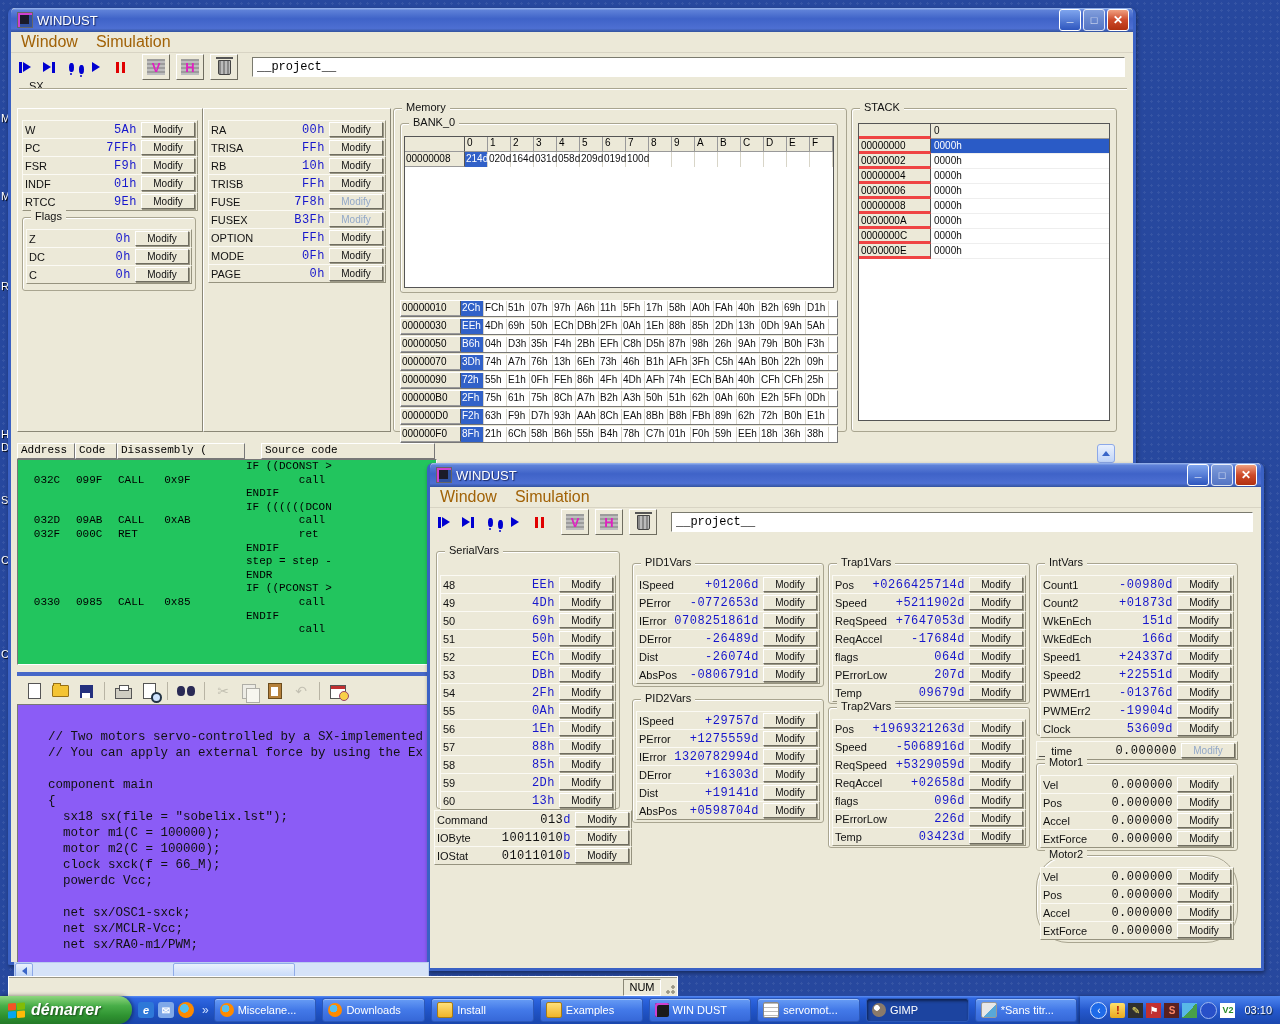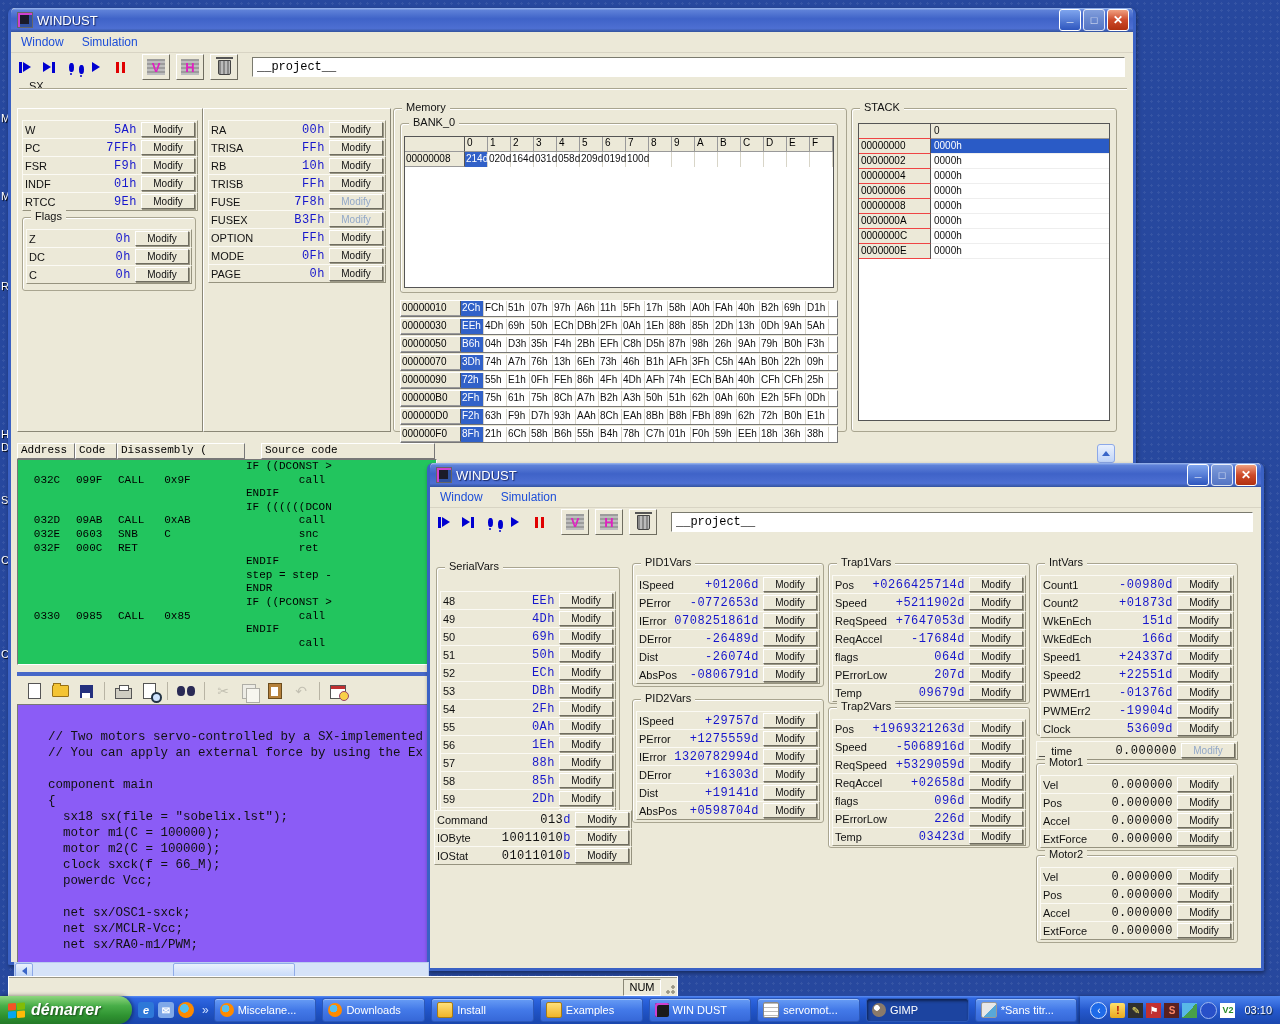--- a/index.html
+++ b/index.html
@@ -22,21 +22,21 @@
   .wb{width:20px;height:20px;border-radius:3px;border:1px solid #fff;color:#fff;
       display:flex;align-items:center;justify-content:center;font-size:12px;font-weight:bold;}
   .wb.min{background:linear-gradient(#7FA5EE,#2E56BE);}
   .wb.min::before{content:"_";margin-top:-6px;}
   .wb.max{background:linear-gradient(#89A5DE,#5676C2);opacity:.85;}
   .wb.max::before{content:"□";font-size:11px;}
   .wb.cls{background:linear-gradient(#F0A080,#CE4A2A 50%,#B03010);}
   .wb.cls::before{content:"✕";}
   .menubar{height:20px;display:flex;align-items:center;gap:18px;padding:0 10px;
            border-bottom:1px solid #d8d4c4;background:#ECE9D8;}
-  .menuitem{font-size:12px;color:#1d4ed8;}
+  .menuitem{font-size:16px;color:#a16207;}
   .toolbar{height:28px;display:flex;align-items:center;padding:0 8px;gap:2px;background:#ECE9D8;}
   .projfield{flex:1;height:18px;background:#fff;border:1px solid;border-color:#7a7a6e #fff #fff #7a7a6e;
              margin-left:10px;display:flex;align-items:center;padding:0 4px;
              font-family:"Liberation Mono",monospace;font-size:12px;}
   
   .si{height:22px;min-width:18px;display:flex;align-items:center;gap:1px;margin-right:4px;}
   .bb{width:3px;height:11px;background:#0000D0;}
   .tb{width:0;height:0;border-left:8px solid #0000D0;border-top:5px solid transparent;border-bottom:5px solid transparent;}
   .bbr{width:3px;height:11px;background:#E00000;margin-right:2px;}
   .fp{width:5px;height:9px;background:#0000D0;border-radius:50% / 60%;position:relative;margin:0 2px;}
@@ -74,21 +74,21 @@
   .mhead{display:flex;height:15px;background:#ECE9D8;}
   .mhcell{width:23px;border-right:1px solid #999;border-bottom:1px solid #999;font-size:10px;padding-left:2px;box-sizing:border-box;}
   .maddr{width:60px;flex:none;background:#ECE9D8;border-right:1px solid #555;border-bottom:1px solid #999;
          font-size:10px;box-sizing:border-box;padding:1px 1px;}
   .mrow{display:flex;height:15px;background:#fff;}
   .mcell{width:23px;flex:none;font-size:10px;box-sizing:border-box;padding:1px 0 0 1px;
          border-right:1px solid #d8d5c8;color:#111;overflow:visible;white-space:nowrap;}
   .mcell.sel{background:#3161C8;color:#fff;z-index:1;}
   .mstrip{display:flex;height:15px;border:1px solid;border-color:#fff #777 #777 #fff;background:#fff;margin-top:1px;}
   .srow{display:flex;height:15px;background:#fff;}
-  .saddr{width:72px;flex:none;background:#ECE9D8;border-right:1px solid #555;border-bottom:1px solid #ef4444;
+  .saddr{width:72px;flex:none;background:#ECE9D8;border-right:1px solid #555;border-bottom:3px solid #ef4444;
          font-size:10px;padding:1px 2px;box-sizing:border-box;}
   .sval{flex:1;font-size:10px;padding:1px 3px;box-sizing:border-box;border-bottom:1px solid #eee;color:#111;}
   .srow.sel .sval{background:#2A5BC6;color:#fff;}
 
   
   .dhead{display:flex;height:16px;}
   .dhcell{border:1px solid;border-color:#fff #777 #777 #fff;background:#ECE9D8;
           font-size:11px;padding:0 3px;box-sizing:border-box;white-space:nowrap;overflow:hidden;}
   .dhcell:nth-child(1){width:58px;} .dhcell:nth-child(2){width:42px;}
   .dhcell:nth-child(3){width:128px;} .dhcell:nth-child(4){width:174px;margin-left:16px;}
@@ -691,26 +691,20 @@
           <span class="ds">IF ((((((DCON</span>
         </div>
 
         <div class="drow">
           <span class="da">032D</span>
           <span class="dc">09AB</span>
           <span class="dd">CALL   0xAB</span>
           <span class="ds">        call</span>
         </div>
 
-        <div class="drow">
-          <span class="da">032E</span>
-          <span class="dc">0603</span>
-          <span class="dd">SNB    C</span>
-          <span class="ds">        snc</span>
-        </div>
 
         <div class="drow">
           <span class="da">032F</span>
           <span class="dc">000C</span>
           <span class="dd">RET</span>
           <span class="ds">        ret</span>
         </div>
 
         <div class="drow">
           <span class="da"></span>
@@ -871,21 +865,21 @@
         <span class="gridface">H</span>
       </span>
     <span class="tbtn">
         <span class="trash"></span>
       </span>
     <span class="projfield">
         <span>__project__</span>
       </span>
   </div>
 
-  <div class="grp" style="left:6px;top:104px;width:182px;height:256px;text-decoration:underline;">
+  <div class="grp" style="left:6px;top:88px;width:182px;height:256px;text-decoration:underline;">
     <span class="grptitle">SerialVars</span>
     <div class="grprows" style="top:24px;">
 
         <div class="vrow">
           <span class="vlabel">48</span>
           <span class="vval"><span class="num">EE</span><span class="sfx">h</span></span>
           <button class="btn">Modify</button>
         </div>
 
         <div class="vrow">
@@ -1254,21 +1248,21 @@
         </div>
 
         <div class="vrow dark">
           <span class="vlabel">ExtForce</span>
           <span class="vval"><span class="num">0.000000</span></span>
           <button class="btn">Modify</button>
         </div>
 
     </div>
   </div>
-  <div class="grp" style="left:606px;top:392px;width:200px;height:86px;">
+  <div class="grp" style="left:606px;top:392px;width:200px;height:86px;border-radius:32px;">
     <span class="grptitle">Motor2</span>
     <div class="grprows">
 
         <div class="vrow dark">
           <span class="vlabel">Vel</span>
           <span class="vval"><span class="num">0.000000</span></span>
           <button class="btn">Modify</button>
         </div>
 
         <div class="vrow dark">

